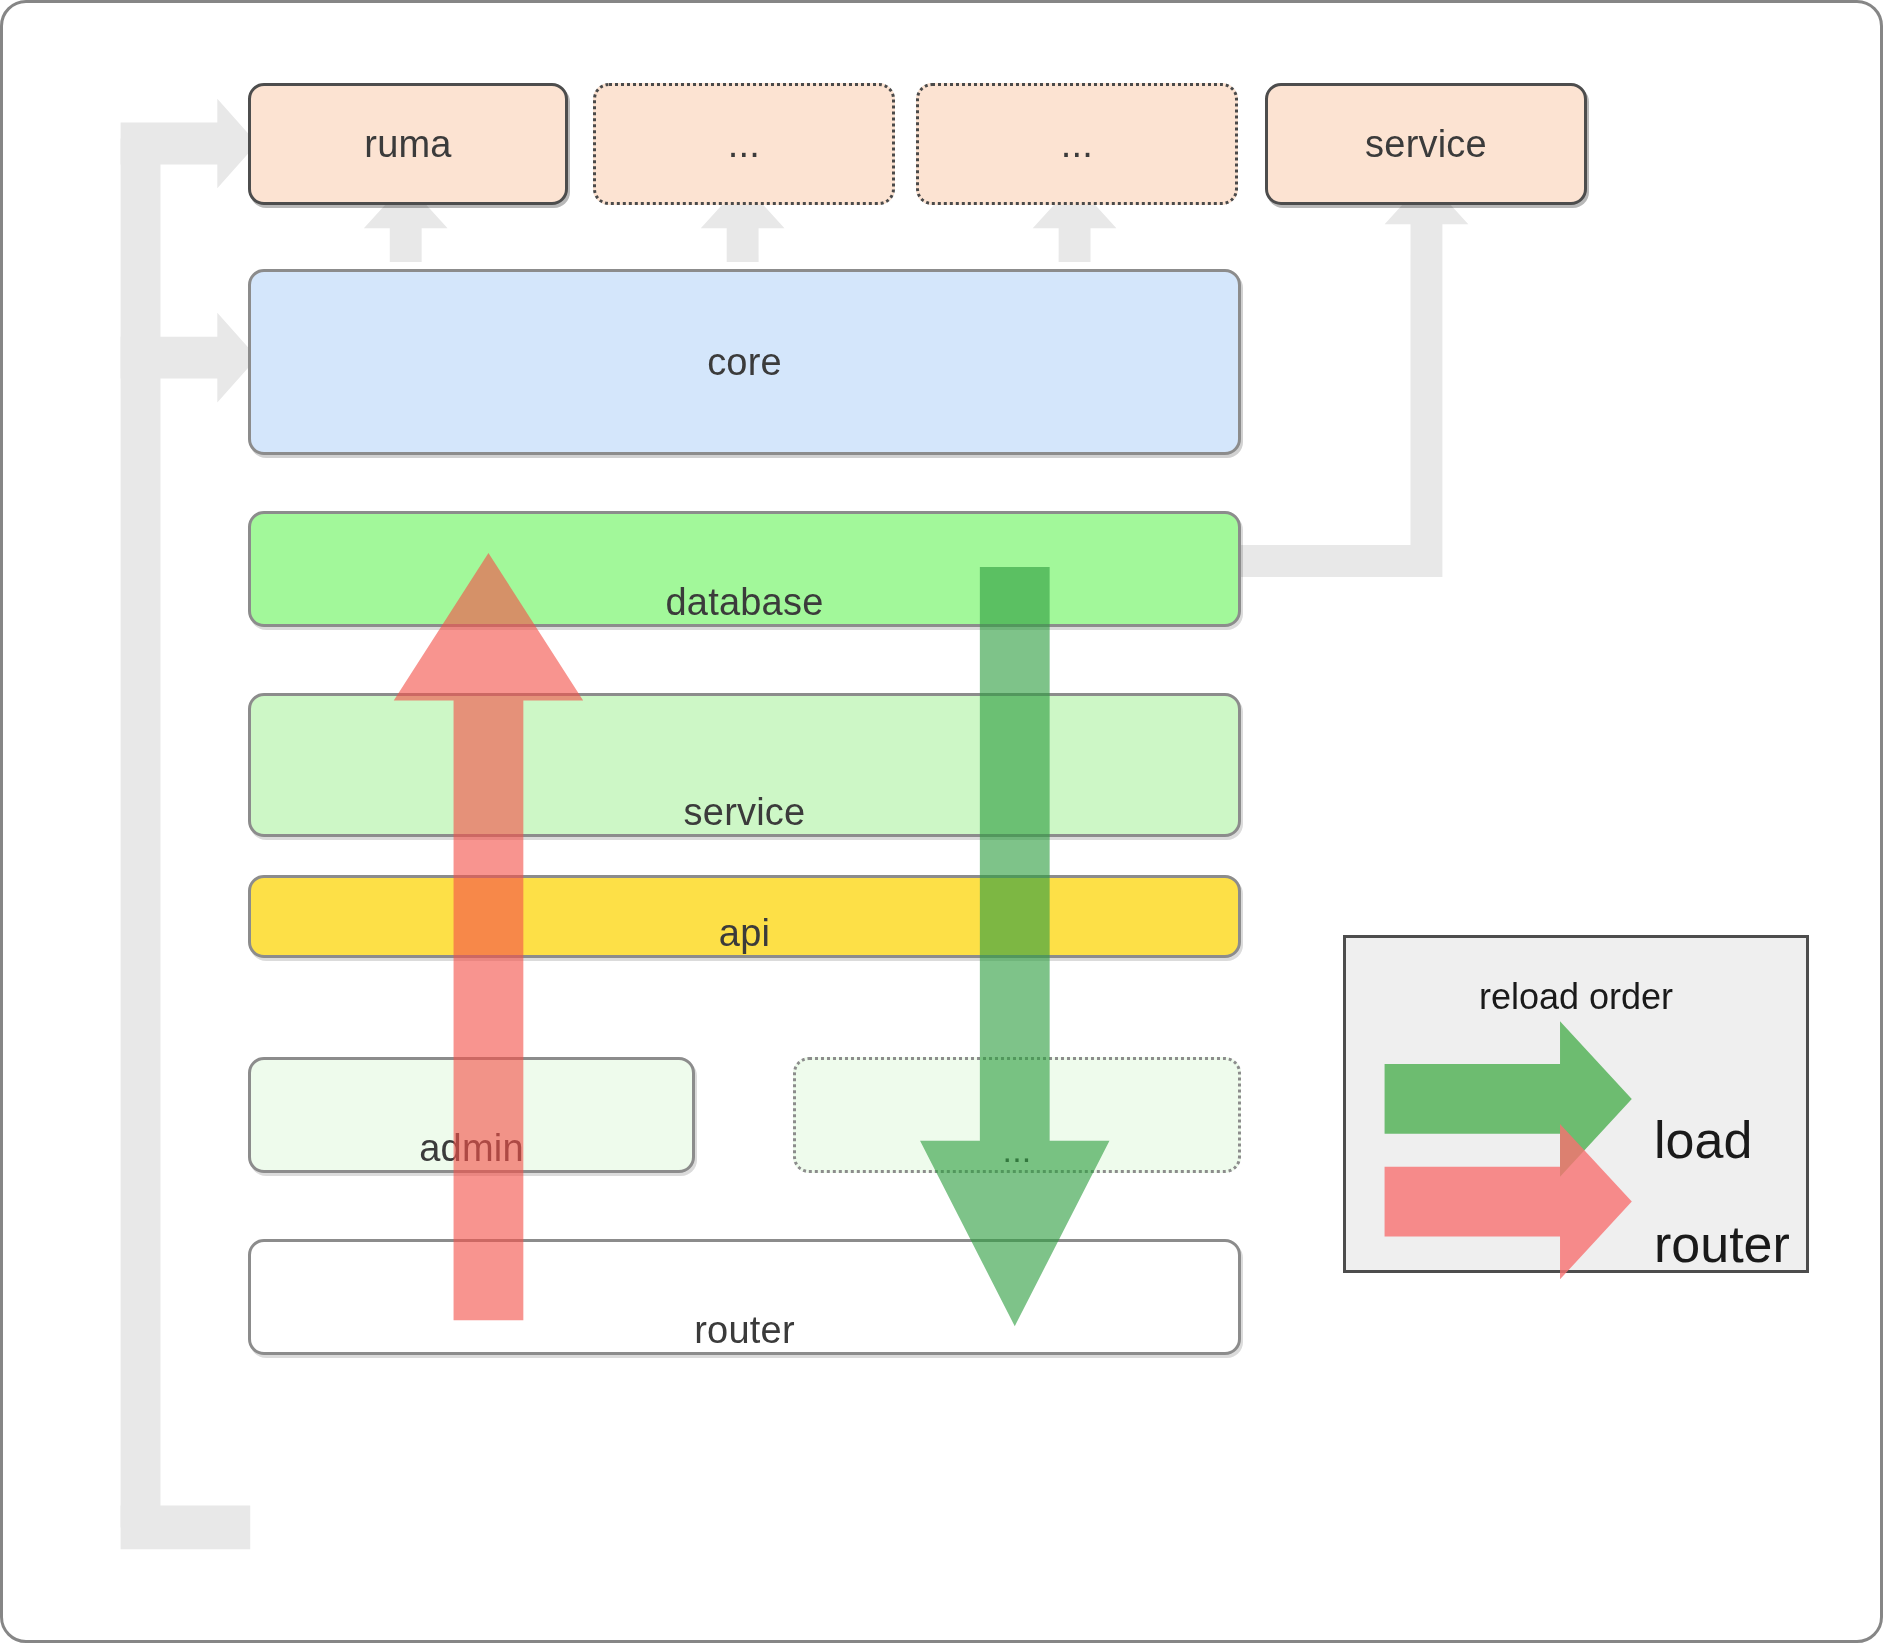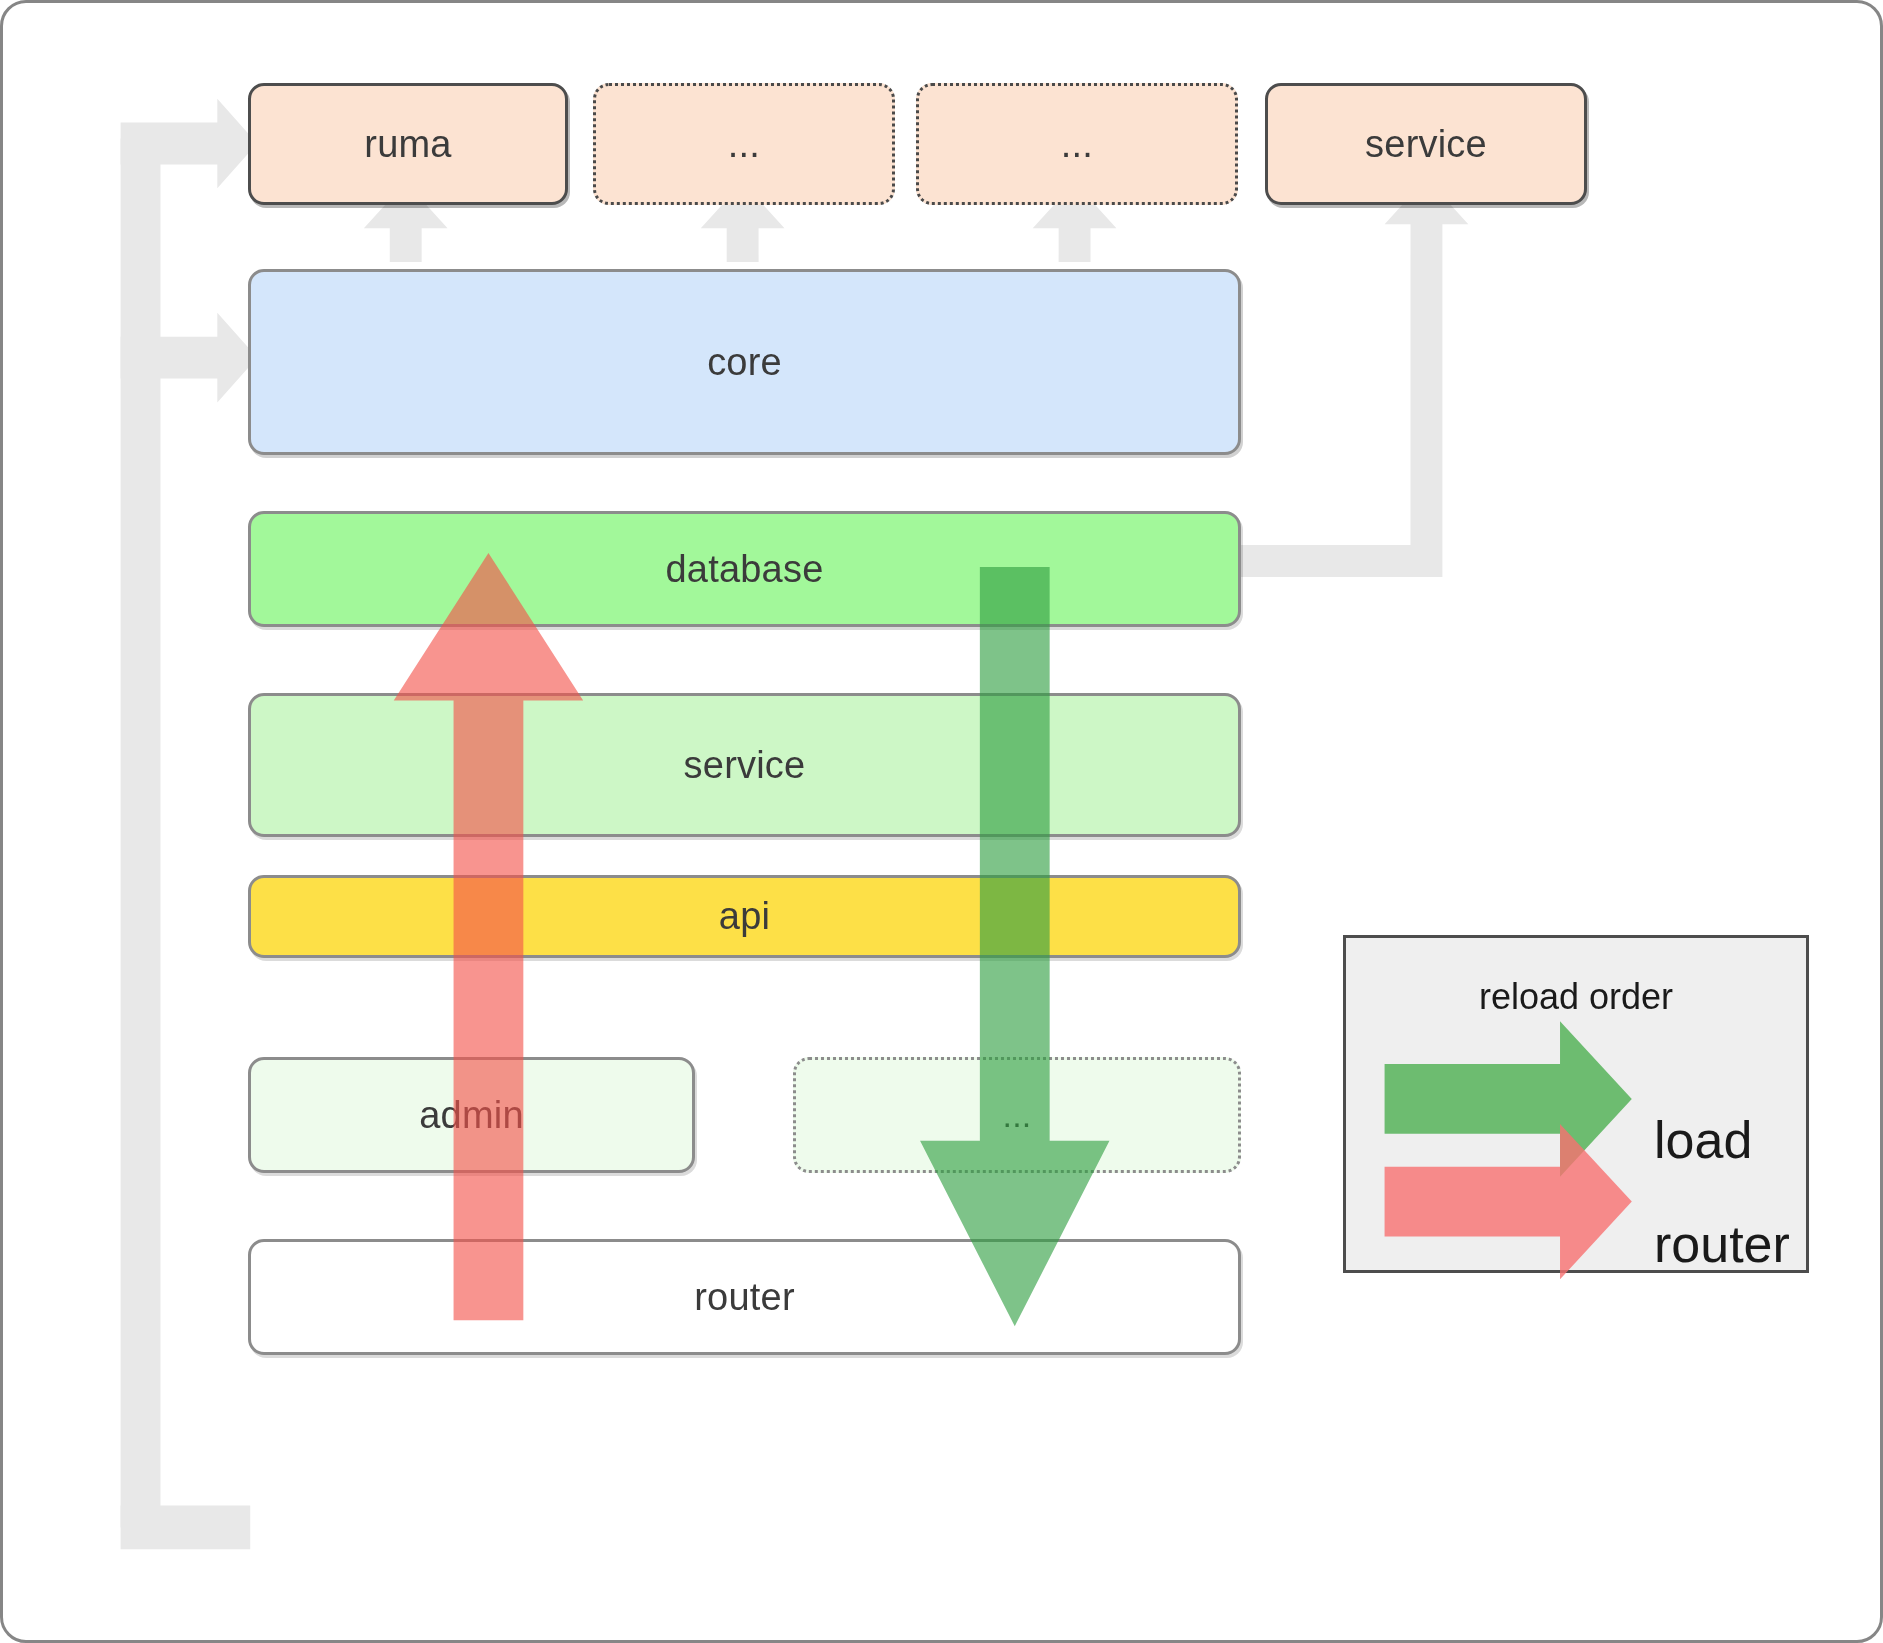--- a/index.html
+++ b/index.html
@@ -46,20 +46,21 @@
   .core-box {
     background: #d4e6fb;
     border: 3px solid #8c8c8c;
     border-radius: 16px;
     box-shadow: 2px 3px 0 rgba(0,0,0,0.18);
   }
   .layer {
     border: 3px solid #8c8c8c;
     border-radius: 16px;
     box-shadow: 2px 3px 0 rgba(0,0,0,0.14);
+    align-items: flex-end;
   }
   .layer.dotted { box-shadow: none; border: 3px dotted #8c8c8c; }
 
   .root-box {
     background: #0b5399;
     border: 3px solid #1a1a1a;
     border-radius: 18px;
     color: #ffffff;
     font-weight: bold;
     box-shadow: 3px 4px 0 rgba(0,0,0,0.5);

